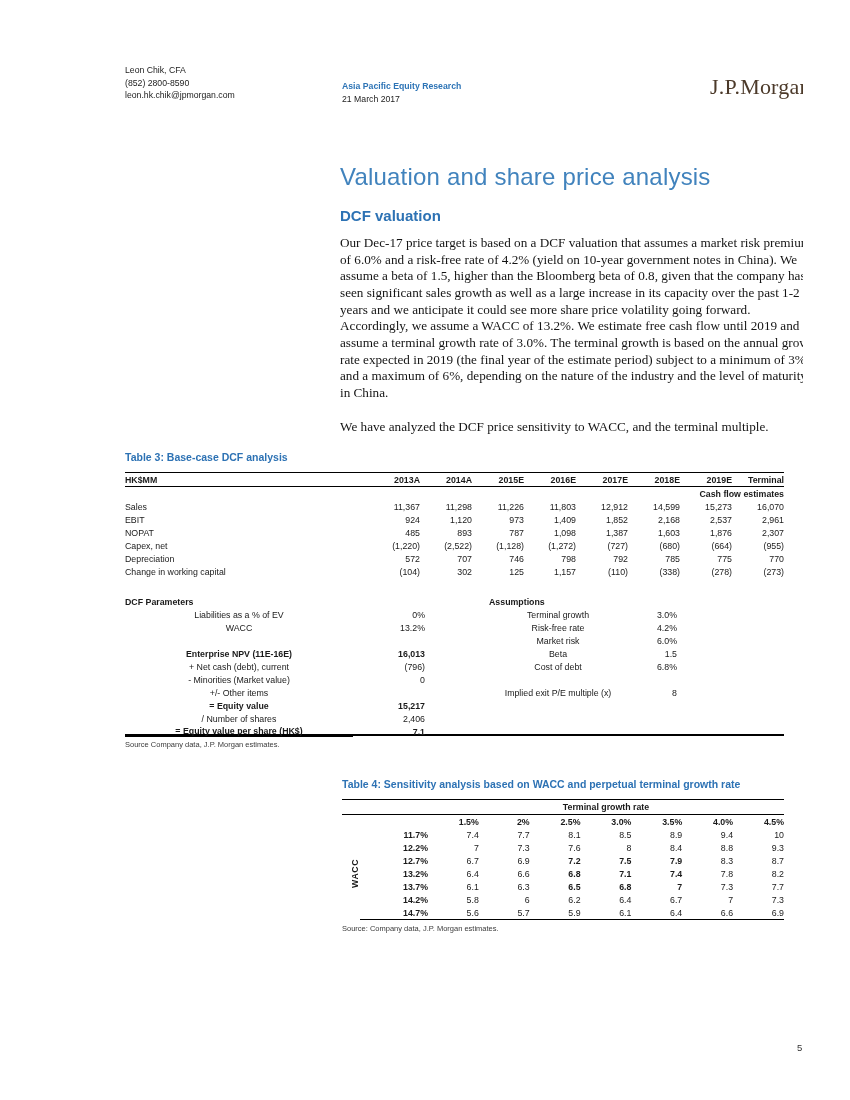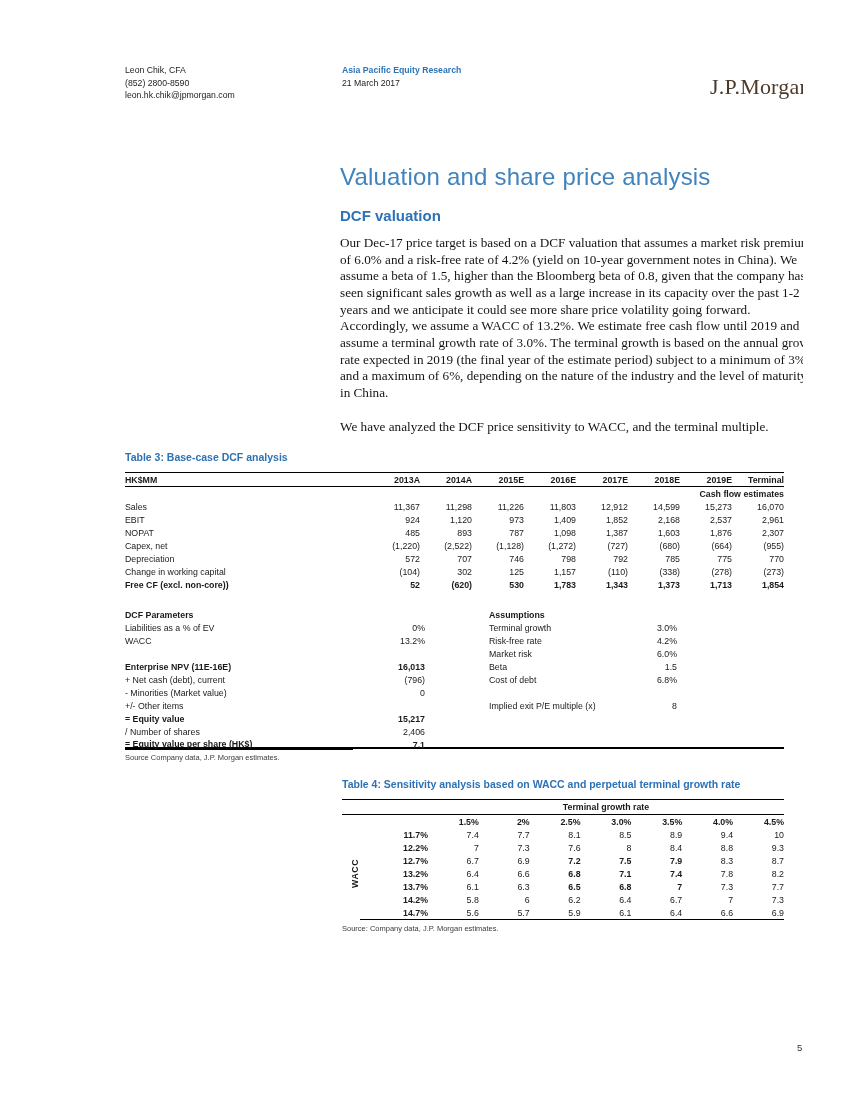--- a/index.html
+++ b/index.html
@@ -9,21 +9,21 @@
     width: 756px; height: 1100px;
     margin: 0 auto;
     background: #ffffff;
     font-family: "Liberation Sans", sans-serif;
     color: #1a1a1a;
     overflow: hidden;
   }
 
   
   .analyst-block { position:absolute; left:78px; top:64px; font-size:8.7px; line-height:12.5px; color:#222; }
-  .division-block { position:absolute; left:295px; top:64px; font-size:8.7px; line-height:12.5px; }
+  .division-block { position:absolute; left:295px; top:80px; font-size:8.7px; line-height:12.5px; }
   .division-name { color:#2d74b6; font-weight:bold; }
   .report-date { color:#222; }
   .logo { position:absolute; left:663px; top:74px; font-family:"Liberation Serif", serif; font-size:22px; color:#4c3a2a; letter-spacing:0.2px; }
 
   
   .doc-title { position:absolute; left:293px; top:163px; font-size:24px; font-weight:400; color:#4183bd; letter-spacing:0.2px; }
   .dcf-heading { position:absolute; left:293px; top:207px; font-size:15px; font-weight:bold; color:#2d72b4; }
   .body-para1 { position:absolute; left:293px; top:235px; width:480px; font-family:"Liberation Serif", serif; font-size:13.2px; line-height:16.65px; color:#141414; }
   .body-para2 { position:absolute; left:293px; top:419px; width:480px; font-family:"Liberation Serif", serif; font-size:13.2px; line-height:16.65px; color:#141414; }
 
@@ -42,21 +42,21 @@
   table.fin td.lbl { text-align:left; }
   tr.b td { font-weight:bold; }
   td.grp { font-weight:bold; text-align:left; }
 
   
   .params-wrap { position:relative; width:659px; margin-top:13px; border-bottom:2px solid #000; padding-bottom:2px; min-height:143px; }
   .pcol { position:absolute; top:4px; }
   .pcol-left { left:0; width:300px; }
   .pcol-right { left:364px; width:188px; }
   .prow { display:flex; height:13px; align-items:center; font-size:8.8px; }
-  .prow .pl { flex:1 1 auto; text-align:left; white-space:nowrap; }
+  .prow .pl { flex:1 1 auto; text-align:center; white-space:nowrap; }
   .prow .pv { flex:0 0 72px; text-align:right; white-space:nowrap; }
   .pcol-right .prow .pv { flex:0 0 50px; }
   .prow.b { font-weight:bold; }
   .prow .pl.ul { border-bottom:1px solid #000; }
   .ptitle { height:13px; font-size:8.8px; font-weight:bold; display:flex; align-items:center; }
   .params-wrap { height:145px; }
 
   
   .table4-block { position:absolute; left:295px; top:778px; width:442px; }
   table.sens { width:442px; border-collapse:collapse; table-layout:fixed; font-size:8.8px; border-top:1.5px solid #000; }
@@ -183,31 +183,20 @@
           <tr>
             <td class="lbl">Change in working capital</td>
             <td>(104)</td>
             <td>302</td>
             <td>125</td>
             <td>1,157</td>
             <td>(110)</td>
             <td>(338)</td>
             <td>(278)</td>
             <td>(273)</td>
-          </tr>
-          <tr class="b">
-            <td class="lbl">Free CF (excl. non-core))</td>
-            <td>52</td>
-            <td>(620)</td>
-            <td>530</td>
-            <td>1,783</td>
-            <td>1,343</td>
-            <td>1,373</td>
-            <td>1,713</td>
-            <td>1,854</td>
           </tr>
         </tbody>
     </table>
 
     <div class="params-wrap">
       <div class="pcol pcol-left">
         <div class="ptitle">DCF Parameters</div>
       <div class="prow">
             <span class="pl">Liabilities as a % of EV</span>
             <span class="pv">0%</span>

